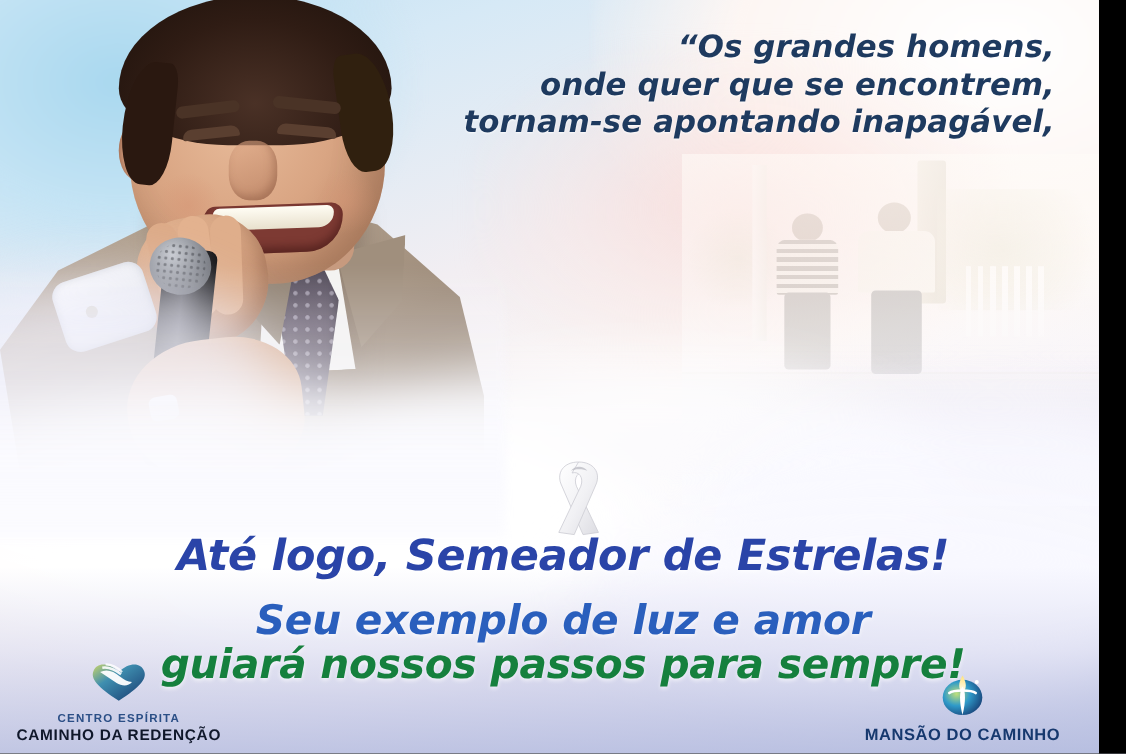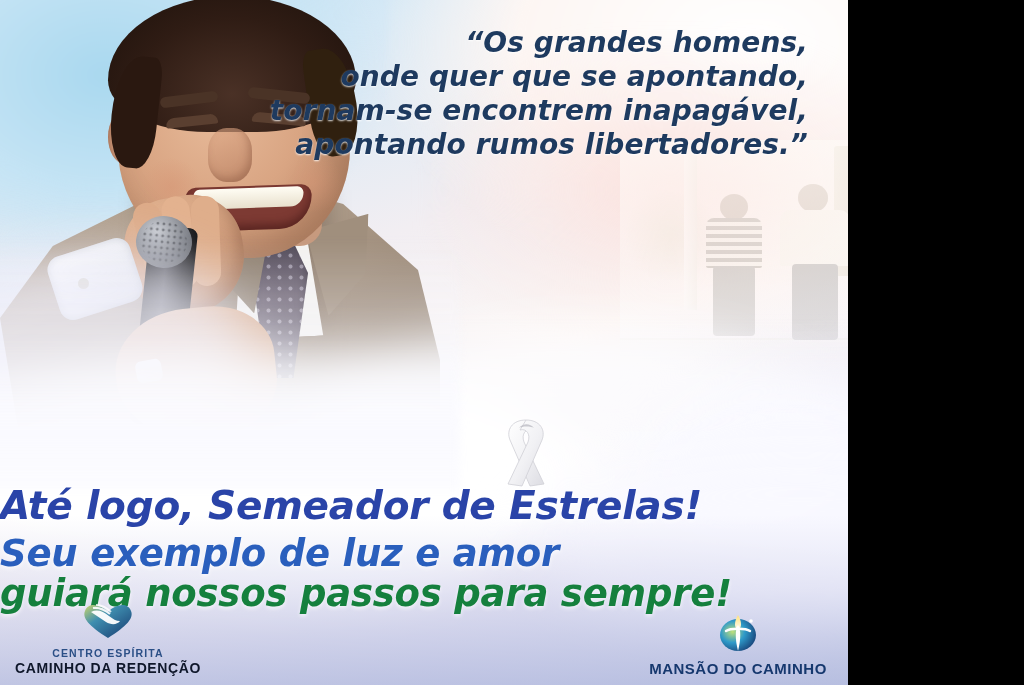--- a/index.html
+++ b/index.html
@@ -1,19 +1,19 @@
 <!DOCTYPE html>
 <html><head>
 <meta charset="utf-8">
 <style>
   html,body{margin:0;padding:0;background:#000;}
   body{font-family:"Liberation Sans",sans-serif;}
 
   #poster{
-    position:relative;width:848px;height:685px;overflow:hidden;
+    position:relative;width:999px;height:685px;overflow:hidden;
     background:#dfe6f5;
   }
 
   
   .bg-base{position:absolute;inset:0;
     background:
       linear-gradient(160deg,#bfe0f2 0%, #d6e9f6 16%, #f2eef2 38%, #fdf8f6 55%, #f2edf5 72%, #ddddf0 88%, #c9cfe8 100%);
   }
   .bg-sky-tl{position:absolute;left:-40px;top:-30px;width:420px;height:300px;
     background:radial-gradient(ellipse at 35% 35%, #a9d8ef 0%, #c3e3f4 40%, rgba(210,234,247,0) 72%);
@@ -152,34 +152,34 @@
   .quote-attr{
     margin-top:14px;font-family:"DejaVu Sans",sans-serif;
     font-style:italic;font-weight:bold;font-size:14.5px;color:#22405f;
     text-shadow:0 1px 2px rgba(255,255,255,.85);
   }
 
   
   .ribbon-wrap{position:absolute;left:486px;top:406px;width:80px;height:86px;z-index:22;}
 
   
-  .headline{position:absolute;left:0;top:486px;width:1024px;text-align:left;z-index:22;}
+  .headline{position:absolute;left:0;top:486px;width:1024px;text-align:center;z-index:22;}
   .hl{
     font-family:"DejaVu Sans",sans-serif;
     font-style:italic;font-weight:bold;line-height:1.04;
     letter-spacing:-.2px;white-space:nowrap;
     text-shadow:0 2px 4px rgba(255,255,255,.7);
   }
   .hl1{font-size:39px;color:#2a44a8;}
-  .hl2{font-size:37px;color:#2a5fbd;margin-top:8px;}
+  .hl2{font-size:37px;color:#2a5fbd;margin-top:18px;}
   .hl3{font-size:37px;color:#15803d;margin-top:2px;}
 
   
   .logo-left{position:absolute;left:8px;bottom:8px;width:200px;text-align:center;z-index:24;}
-  .logo-right{position:absolute;right:0;bottom:8px;width:220px;text-align:center;z-index:24;}
+  .logo-right{position:absolute;right:14px;bottom:8px;width:220px;text-align:center;z-index:24;}
   .logo-mark{display:block;margin:0 auto 3px;}
   .logo-t1{font-family:"Liberation Sans",sans-serif;font-weight:bold;font-size:10.5px;
     letter-spacing:1.1px;color:#2b4f86;line-height:1.25;}
   .logo-t2{font-family:"Liberation Sans",sans-serif;font-weight:bold;font-size:14px;
     letter-spacing:.6px;color:#0f172a;line-height:1.2;}
   .logo-r-t{font-family:"Liberation Sans",sans-serif;font-weight:bold;font-size:15px;
     letter-spacing:.5px;color:#16386e;}
 </style>
 </head>
 <body>
@@ -256,23 +256,22 @@
   <div class="cloud c4"></div>
   <div class="cloud c1"></div>
   <div class="cloud c2"></div>
   <div class="cloud c3"></div>
   <div class="cloud c5"></div>
   <div class="cloud c6"></div>
   <div class="band-bottom"></div>
 
   <div class="quote">
     <div class="quote-line">“Os grandes homens,</div>
-    <div class="quote-line">onde quer que se apontando,</div>
-    <div class="quote-line">tornam-se encontrem inapagável,</div>
-    <div class="quote-line">apontando rumos libertadores.”</div>
+    <div class="quote-line">onde quer que se encontrem,</div>
+    <div class="quote-line">tornam-se apontando inapagável,</div>
   </div>
 
   <div class="ribbon-wrap">
     <svg width="80" height="86" viewBox="0 0 80 86">
       <defs>
         <linearGradient id="rbg" x1="0" y1="0" x2="1" y2="1">
           <stop offset="0" stop-color="#ffffff"></stop>
           <stop offset="0.55" stop-color="#f1f1f4"></stop>
           <stop offset="1" stop-color="#dcdce2"></stop>
         </linearGradient>

